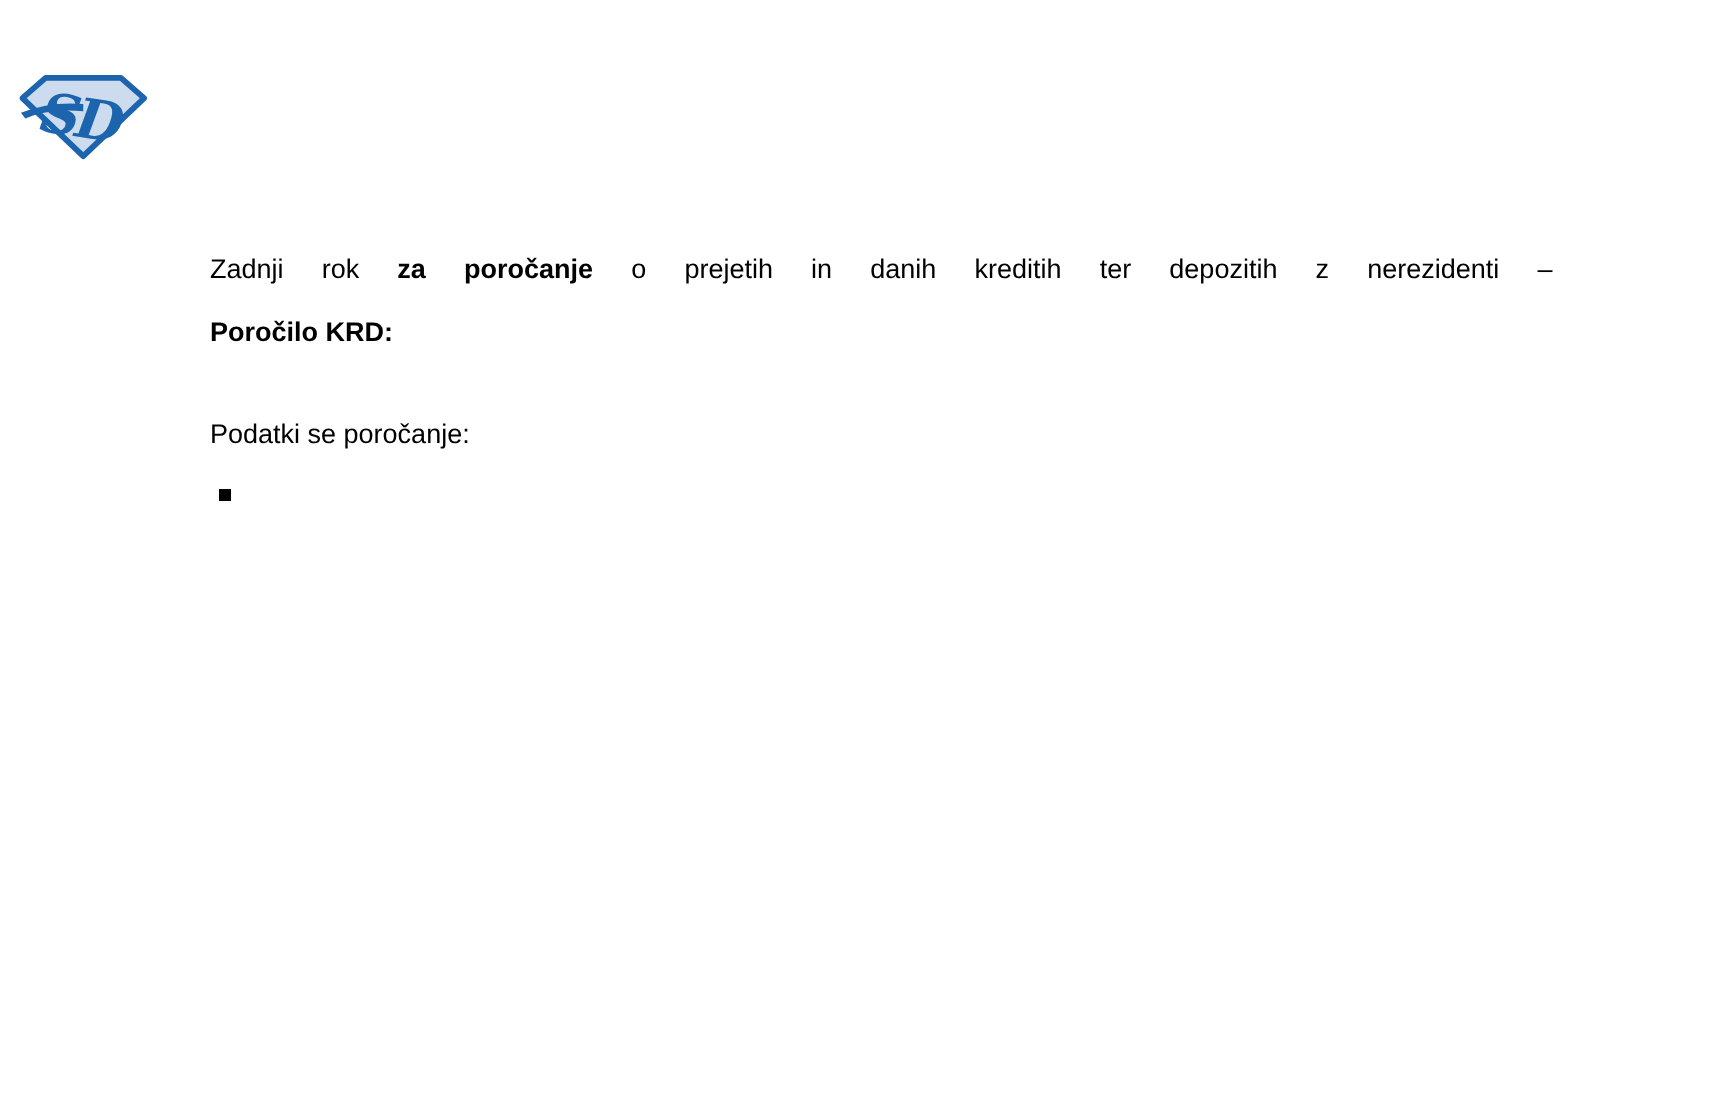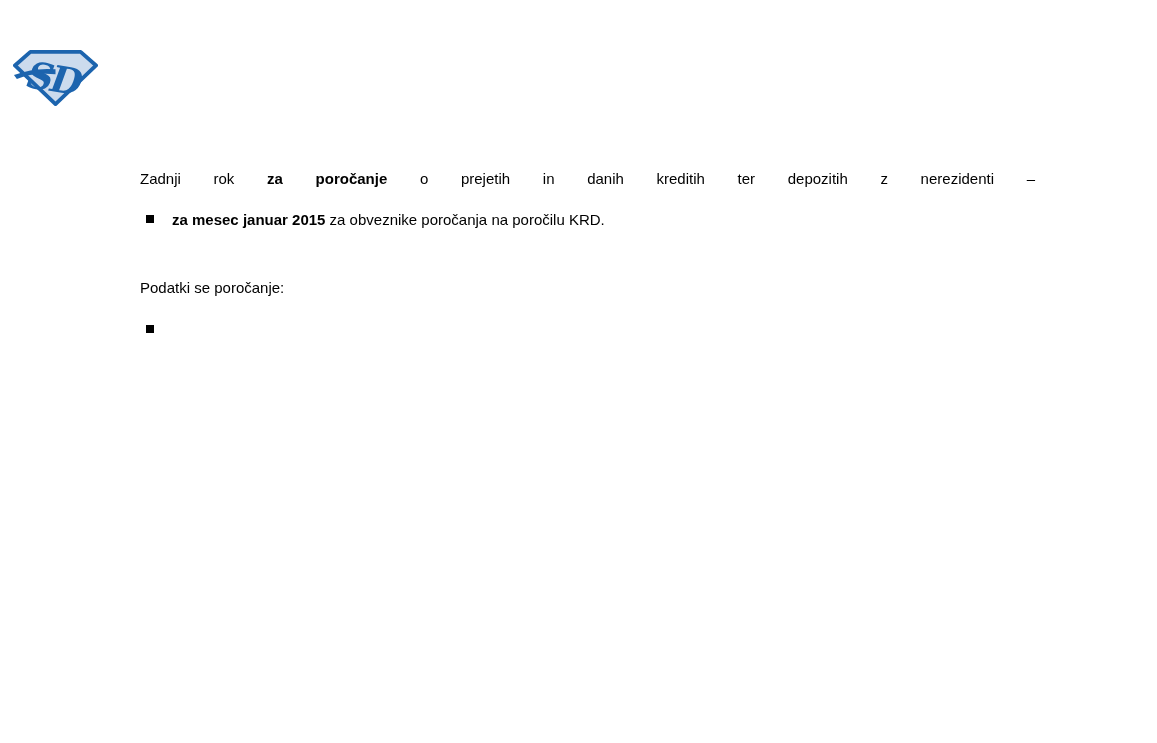--- a/index.html
+++ b/index.html
@@ -21,21 +21,21 @@
     left: 13px;
     top: 49px;
     width: 85px;
     height: 58px;
   }
   .content {
     position: absolute;
     left: 140px;
     top: 166px;
     width: 895px;
-    font-size: 15px;
+    font-size: 18px;
     line-height: 26px;
     color: #000000;
   }
   .content p { margin: 0; }
   .line-justified {
     text-align: justify;
     text-align-last: justify;
     width: 895px;
     white-space: normal;
   }
@@ -76,25 +76,22 @@
     <path d="M 1,27 Q 22,19 44,21 L 44,26 Q 20,24 4,31 Z" fill="#1c64ae"></path>
     <text x="15" y="44" font-size="38" font-weight="bold" font-style="italic" font-family="'DejaVu Serif', serif" fill="#1c64ae" transform="rotate(9 44 30)" letter-spacing="-3">SD</text>
   </svg>
 
   <div class="content">
 
     <p class="line-justified">
       <span>Zadnji rok </span><span class="b">za poročanje</span><span> o prejetih in danih kreditih ter depozitih z nerezidenti –</span>
     </p>
 
+    <p class="krd-title">Poročilo KRD:</p>
 
-    <div class="bullet-item bullet-item-1">
-      <span class="bullet-marker"></span>
-      <span class="bullet-text"><span class="b">za mesec januar 2015</span><span> za obveznike poročanja na poročilu KRD.</span></span>
-    </div>
 
     <p class="podatki-title">Podatki se poročanje:</p>
 
     <div class="bullet-item bullet-item-2">
       <span class="bullet-marker"></span>
     </div>
 
   </div>
 </div>
 

